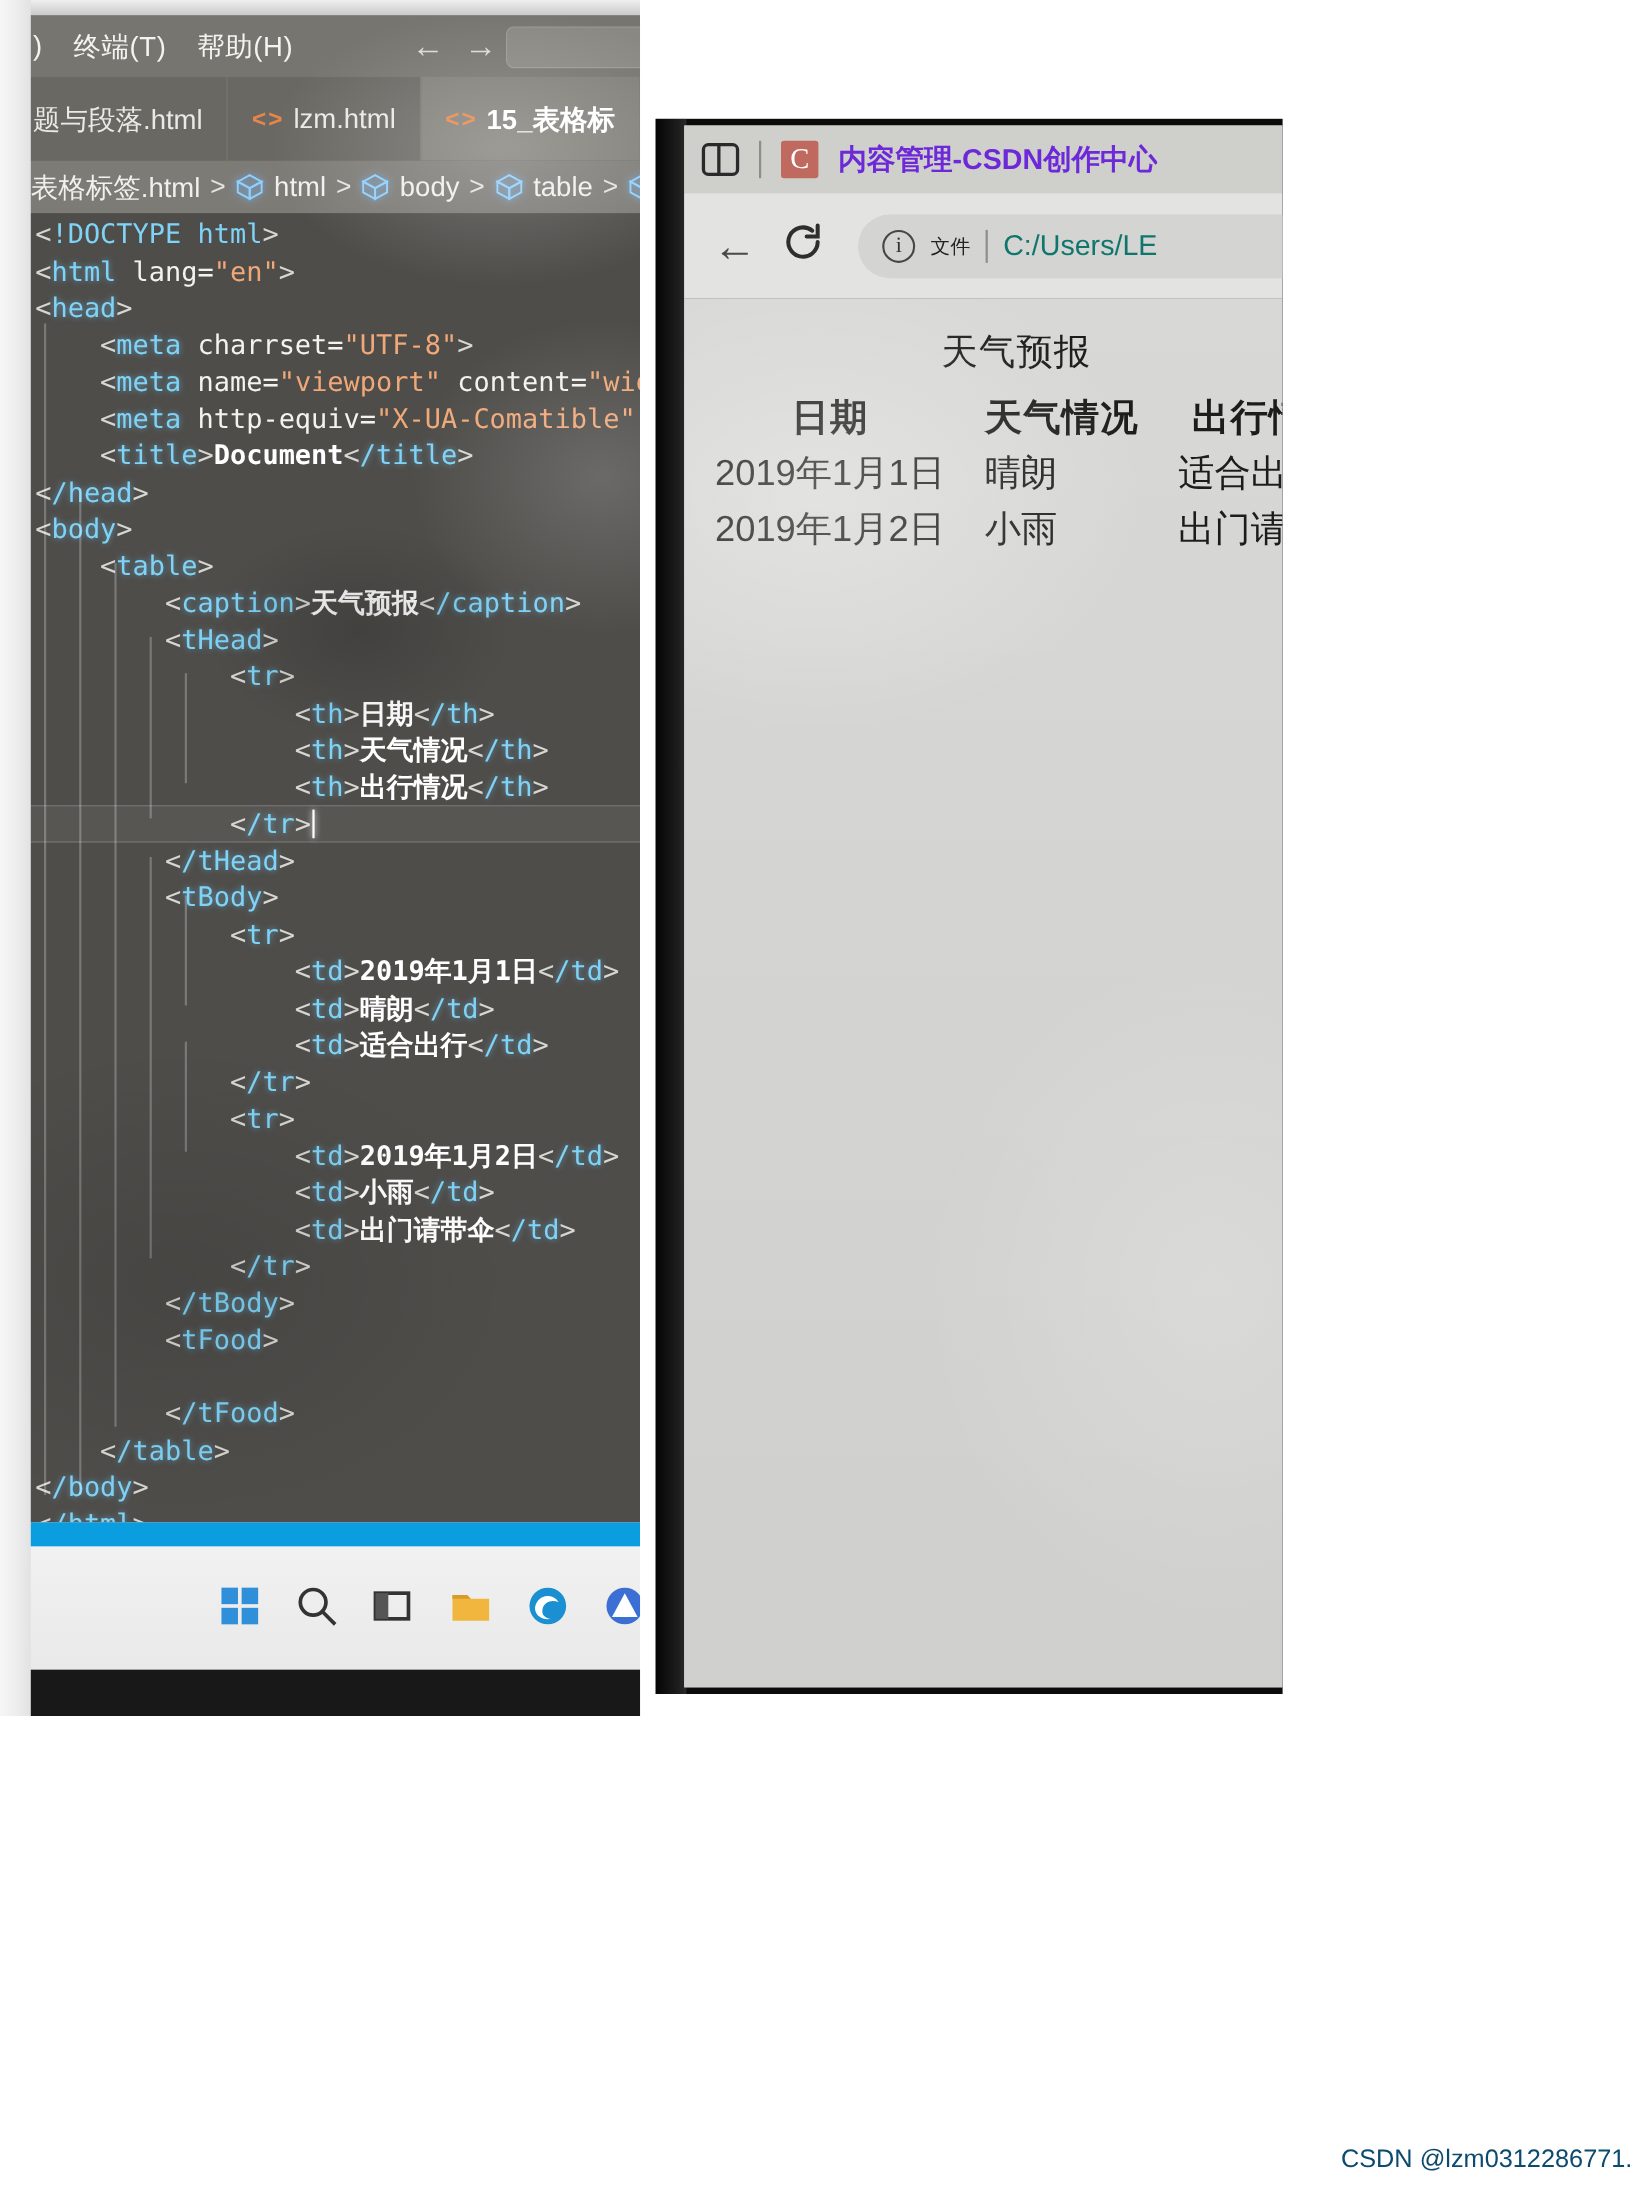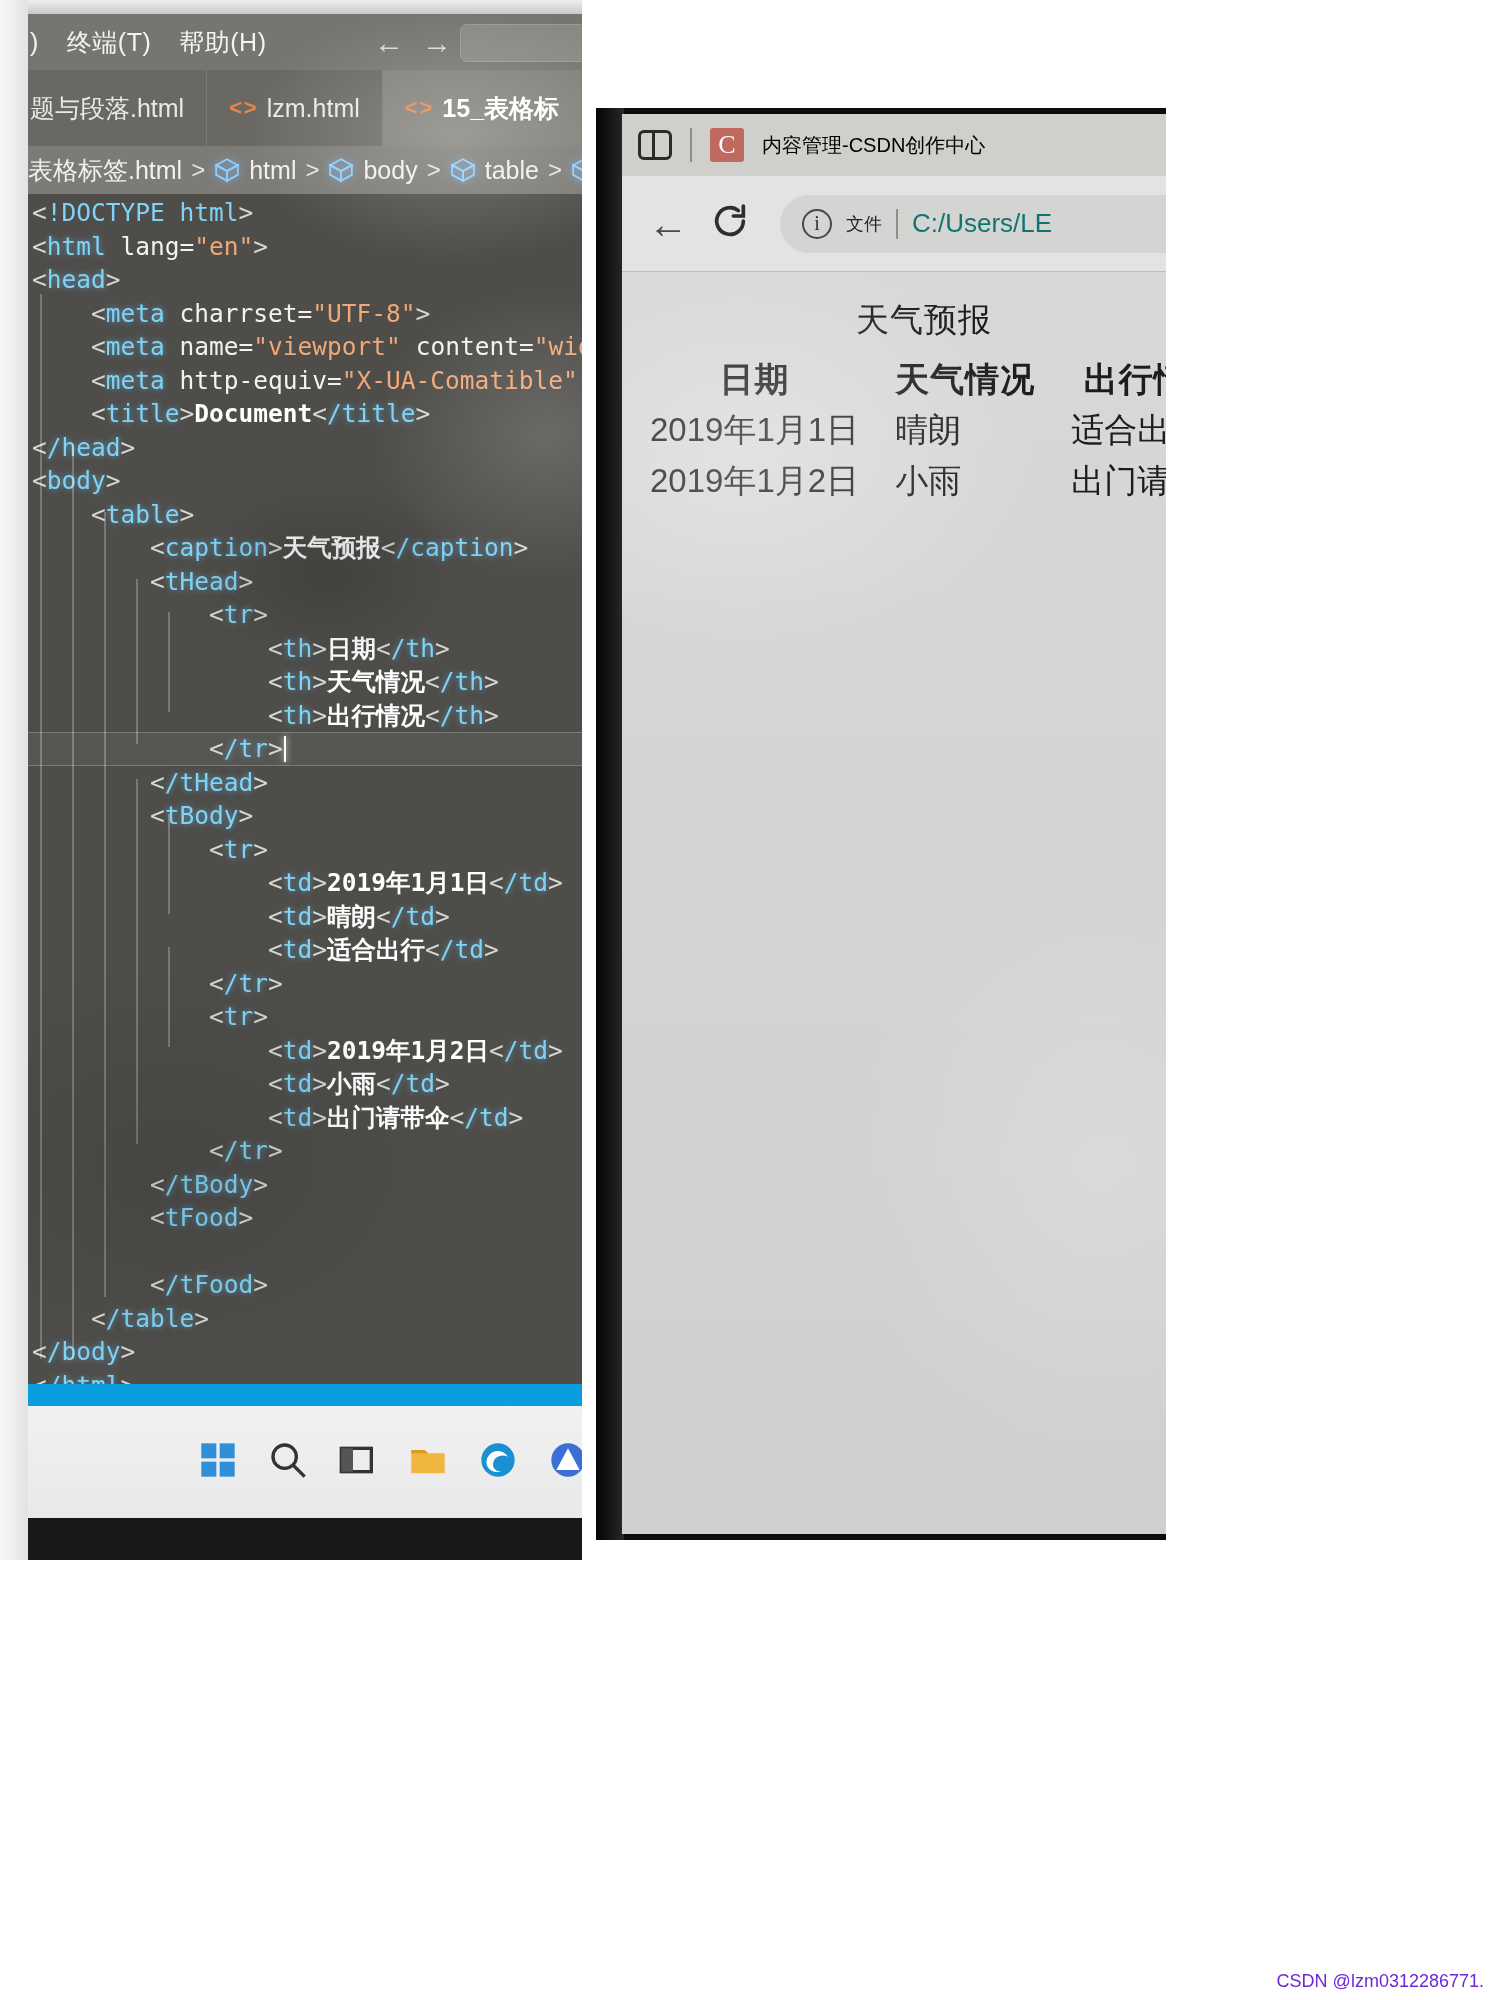--- a/index.html
+++ b/index.html
@@ -148,21 +148,21 @@
     content: ""; position: absolute; left: 0; top: -3px; width: 11px; height: 30px;
     border-right: 3px solid #2a2a2a;
   }
   .edge-divider { width: 2px; height: 34px; background: #8d8d89; flex: none; }
   .csdn-favicon {
     width: 34px; height: 34px; background: #c0695e; color: #fff;
     font-size: 26px; display: flex; align-items: center; justify-content: center;
     border-radius: 3px; flex: none; font-family: "Liberation Serif", serif;
   }
   .edge-tab-title {
-    font-size: 20px; color: #000000; white-space: nowrap; overflow: hidden;
+    font-size: 26px; color: #6d28d9; white-space: nowrap; overflow: hidden; font-weight: bold;
   }
   .edge-toolbar {
     position: absolute; left: 0; top: 62px; width: 544px; height: 96px;
     background: #e3e3e1;
     display: flex; align-items: center; gap: 22px; padding-left: 26px;
     border-bottom: 1px solid #bdbdb9;
   }
   .tb-back { font-size: 40px; color: #4a4a4a; line-height: 1; }
   .tb-reload { font-size: 40px; color: #2e2e2e; line-height: 1; }
   .omnibox {
@@ -213,22 +213,22 @@
 
   
   .gap-white {
     position: absolute; left: 582px; top: 0; width: 16px; height: 1560px; background: #fff;
   }
   .band-white-top { position: absolute; left: 596px; top: 0; width: 904px; height: 108px; background:#fff; }
   .band-white-right { position: absolute; left: 1166px; top: 0; width: 334px; height: 1560px; background:#fff; }
   .band-white-bottom { position: absolute; left: 0; top: 1560px; width: 1500px; height: 440px; background:#fff; }
 
   .watermark {
-    position: absolute; right: 16px; bottom: 8px;
-    font-size: 18px; color: #6d28d9; font-family: "Liberation Sans", sans-serif;
+    position: absolute; right: 16px; bottom: 24px;
+    font-size: 23px; color: #0c4a6e; font-family: "Liberation Sans", sans-serif;
   }
 </style>
 </head>
 <body>
 
 <div id="stage">
 
   <div class="left-screen">
     <div class="lsc-bezel-top"></div>
     <div class="lsc-left-strip"></div>

